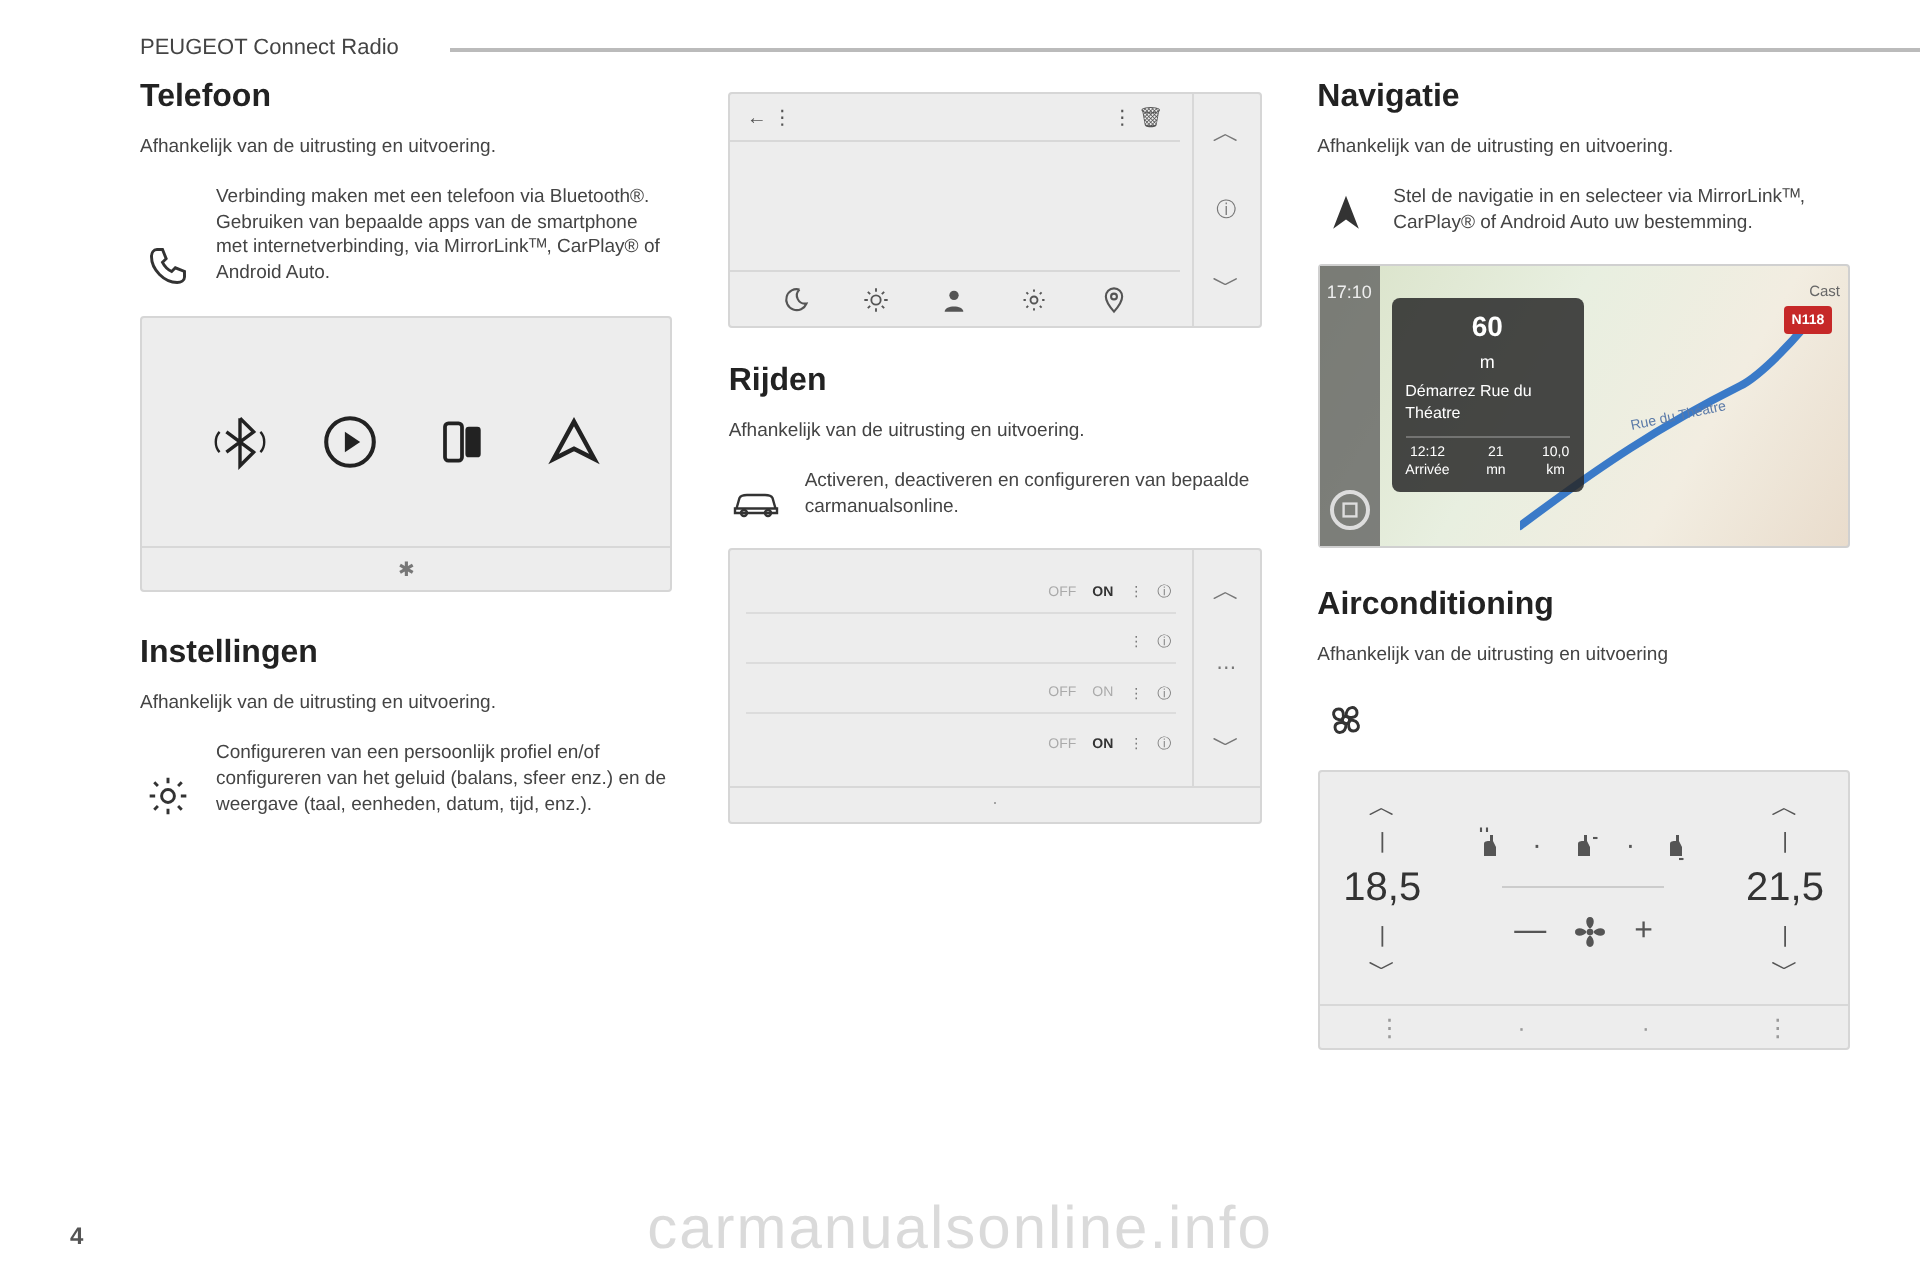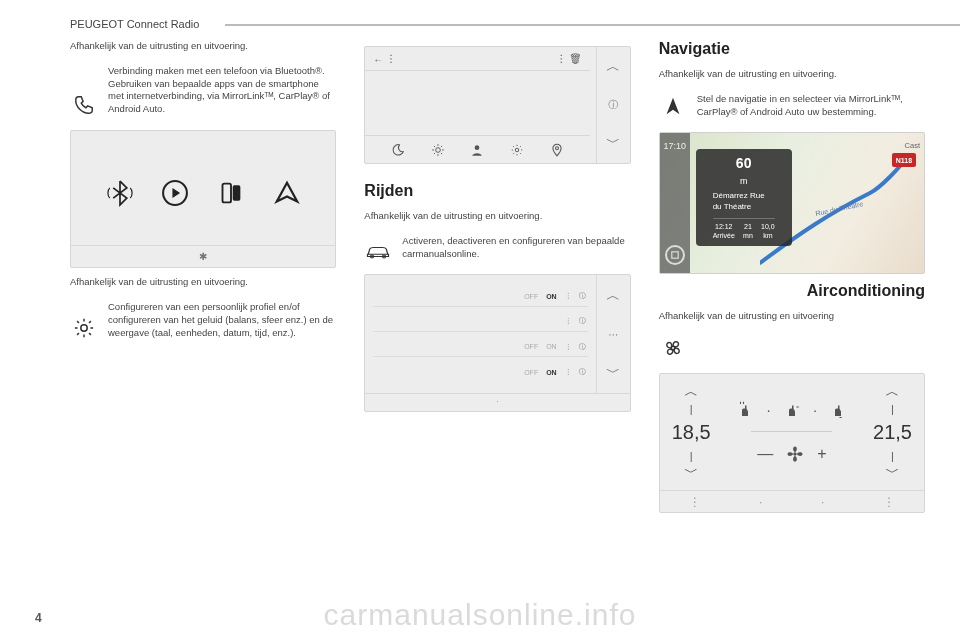--- a/index.html
+++ b/index.html
@@ -186,21 +186,21 @@
     color: #eee; font-size: 9px; padding: 8px 0;
   }
   .nav-stop {
     width: 20px; height: 20px; border-radius: 50%;
     border: 2px solid #ddd; display:flex; align-items:center; justify-content:center;
     font-size: 8px; color: #ddd;
   }
   .nav-card {
     position: absolute; left: 36px; top: 16px;
     width: 96px; background: rgba(40,40,40,0.85);
-    border-radius: 4px; color: #fff; padding: 6px 17px;
+    border-radius: 4px; color: #fff; padding: 6px 7px;
   }
   .nav-card-top { text-align: center; font-size: 14px; font-weight: 600; }
   .nav-card-top small { font-size: 9px; font-weight: normal; }
   .nav-card-mid { font-size: 8px; line-height: 1.3; margin: 4px 0 6px 0; }
   .nav-card-bot { display: flex; justify-content: space-between; font-size: 7px; border-top: 1px solid rgba(255,255,255,0.25); padding-top: 4px;}
   .nav-card-bot div { text-align: center; line-height: 1.2; }
   .nav-road-marker {
     position: absolute; right: 8px; top: 20px;
     width: 24px; height: 14px; background: #c62828;
     color: #fff; font-size: 7px; font-weight: bold;
@@ -240,20 +240,21 @@
 <body>
 
 <div class="header">PEUGEOT Connect Radio</div>
 <div class="header-line"></div>
 
 <div class="overlay-brand">CarManuals2.com</div>
 
 <div class="cols">
 
   <div class="col">
+    <h2>Telefoon</h2>
     <div class="subtext">Afhankelijk van de uitrusting en uitvoering.</div>
     <div class="icon-desc-row">
       <div class="icon-box">
         <svg width="22" height="22" viewBox="0 0 24 24" fill="none" stroke="#333" stroke-width="1.6">
           <path d="M6 3 C4 3 3 5 3 7 C3 14 10 21 17 21 C19 21 21 20 21 18 L21 15 L16 13 L14 15 C12 14 10 12 9 10 L11 8 L9 3 Z"></path>
         </svg>
       </div>
       <div class="icon-desc-text" style="white-space:pre-line;">Verbinding maken met een telefoon via Bluetooth®.
 Gebruiken van bepaalde apps van de smartphone met internetverbinding, via MirrorLinkᵀᴹ, CarPlay® of Android Auto.</div>
     </div>
@@ -283,20 +284,21 @@
           <svg width="34" height="34" viewBox="0 0 40 40" fill="none" stroke="#222" stroke-width="2.6">
             <path d="M20 8 L8 30 L20 24 L32 30 Z"></path>
           </svg>
         </span>
       </div>
       <div class="panel-phone-footer">
         <span>✱</span>
       </div>
     </div>
 
+    <h2 style="margin-top:14px;">Instellingen</h2>
     <div class="subtext">Afhankelijk van de uitrusting en uitvoering.</div>
     <div class="icon-desc-row">
       <div class="icon-box">
         <svg width="22" height="22" viewBox="0 0 24 24" fill="none" stroke="#333" stroke-width="1.6">
           <circle cx="12" cy="12" r="3.5"></circle>
           <path d="M12 2v3M12 19v3M2 12h3M19 12h3M4.5 4.5l2 2M17.5 17.5l2 2M19.5 4.5l-2 2M6.5 17.5l-2 2"></path>
         </svg>
       </div>
       <div class="icon-desc-text">Configureren van een persoonlijk profiel en/of configureren van het geluid (balans, sfeer enz.) en de weergave (taal, eenheden, datum, tijd, enz.).</div>
     </div>
@@ -433,21 +435,21 @@
           <div><span>12:12</span><br><span>Arrivée</span></div>
           <div><span>21</span><br><span>mn</span></div>
           <div><span>10,0</span><br><span>km</span></div>
         </div>
       </div>
       <div class="nav-road-marker">N118</div>
       <div class="nav-street-label">Rue du Théatre</div>
       <div class="nav-cast-label">Cast</div>
     </div>
 
-    <h2 style="text-align:right;">Airconditioning</h2>
+    <h2 style="margin-top:12px;">Airconditioning</h2>
     <div class="subtext">Afhankelijk van de uitrusting en uitvoering</div>
     <div class="icon-desc-row">
       <div class="icon-box">
         <svg width="22" height="22" viewBox="0 0 24 24" fill="none" stroke="#333" stroke-width="1.6">
           <circle cx="12" cy="12" r="2"></circle>
           <path d="M12 10 C12 4 18 4 18 8 C18 11 14 11 12 10"></path>
           <path d="M14 12 C20 12 20 18 16 18 C13 18 13 14 14 12"></path>
           <path d="M12 14 C12 20 6 20 6 16 C6 13 10 13 12 14"></path>
           <path d="M10 12 C4 12 4 6 8 6 C11 6 11 10 10 12"></path>
         </svg>

